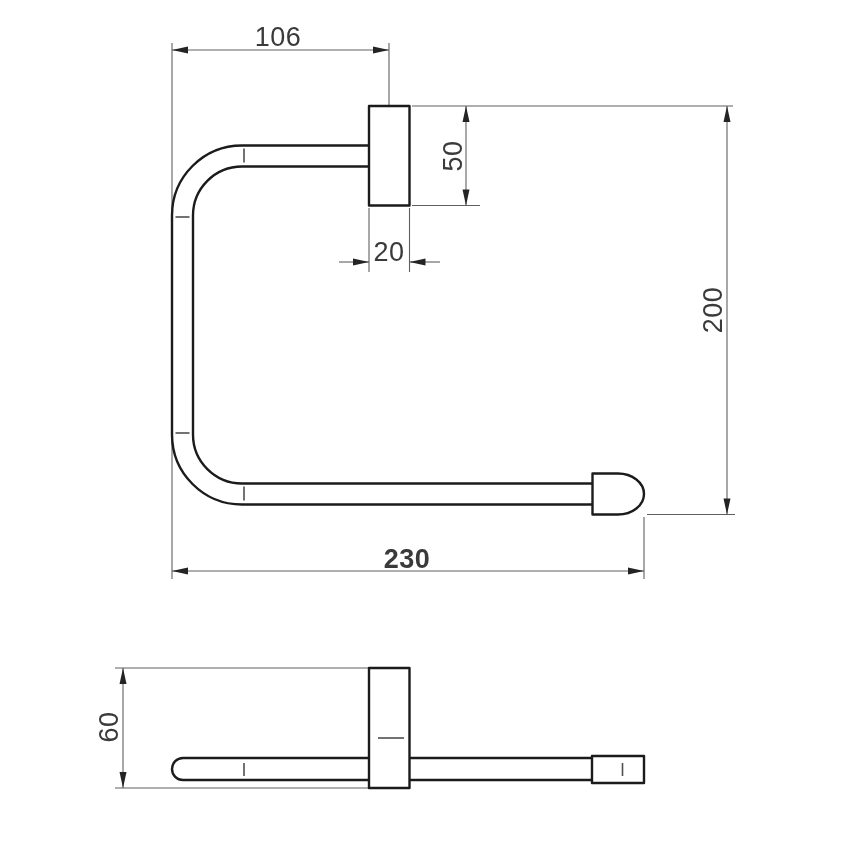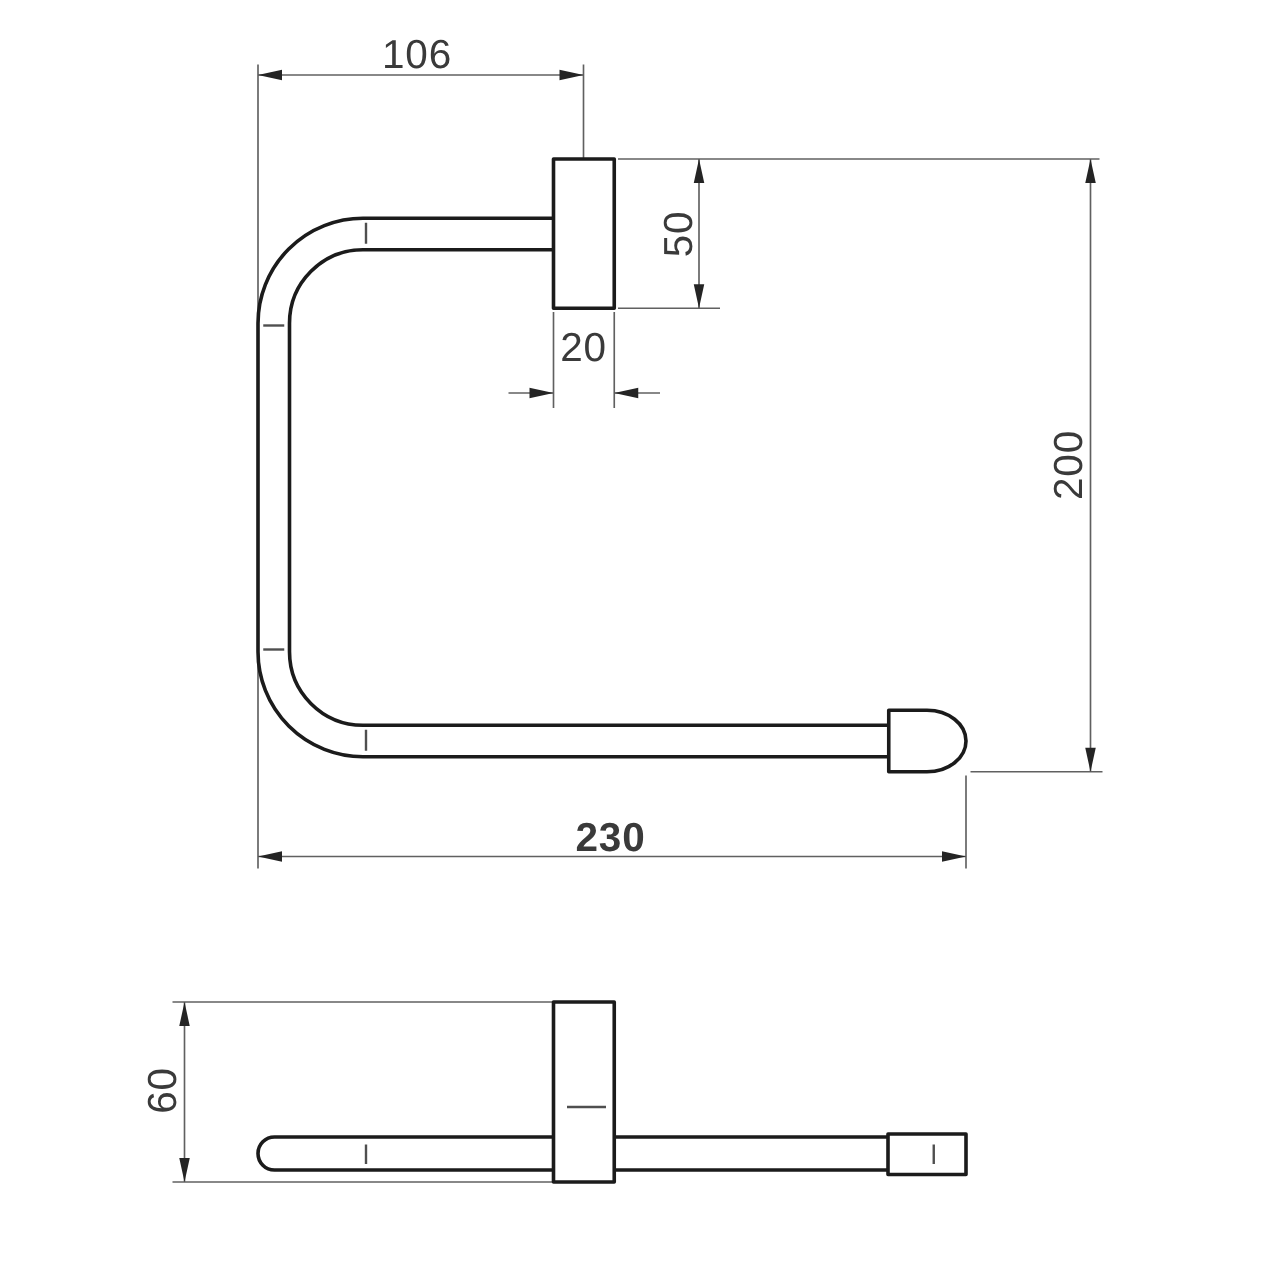--- a/index.html
+++ b/index.html
@@ -128,21 +128,21 @@
       <line class="tick" x1="378" y1="738" x2="404" y2="738"></line>
       <line class="tick" x1="244" y1="763" x2="244" y2="776"></line>
       <line class="tick" x1="622.5" y1="763" x2="622.5" y2="776"></line>
     </g>
   </svg>
 
   <span class="dim-label" style="left:278px; top:37px;">106</span>
 
   <span class="dim-label vert" style="left:453px; top:156px;">50</span>
 
-  <span class="dim-label" style="left:389px; top:232px;">20</span>
+  <span class="dim-label" style="left:389px; top:252px;">20</span>
 
   <span class="dim-label vert" style="left:713px; top:310px;">200</span>
 
   <span class="dim-label" style="left:407px; top:559px;font-weight:bold;">230</span>
 
   <span class="dim-label vert" style="left:109px; top:727px;">60</span>
 
 </div>
 
 </body></html>

